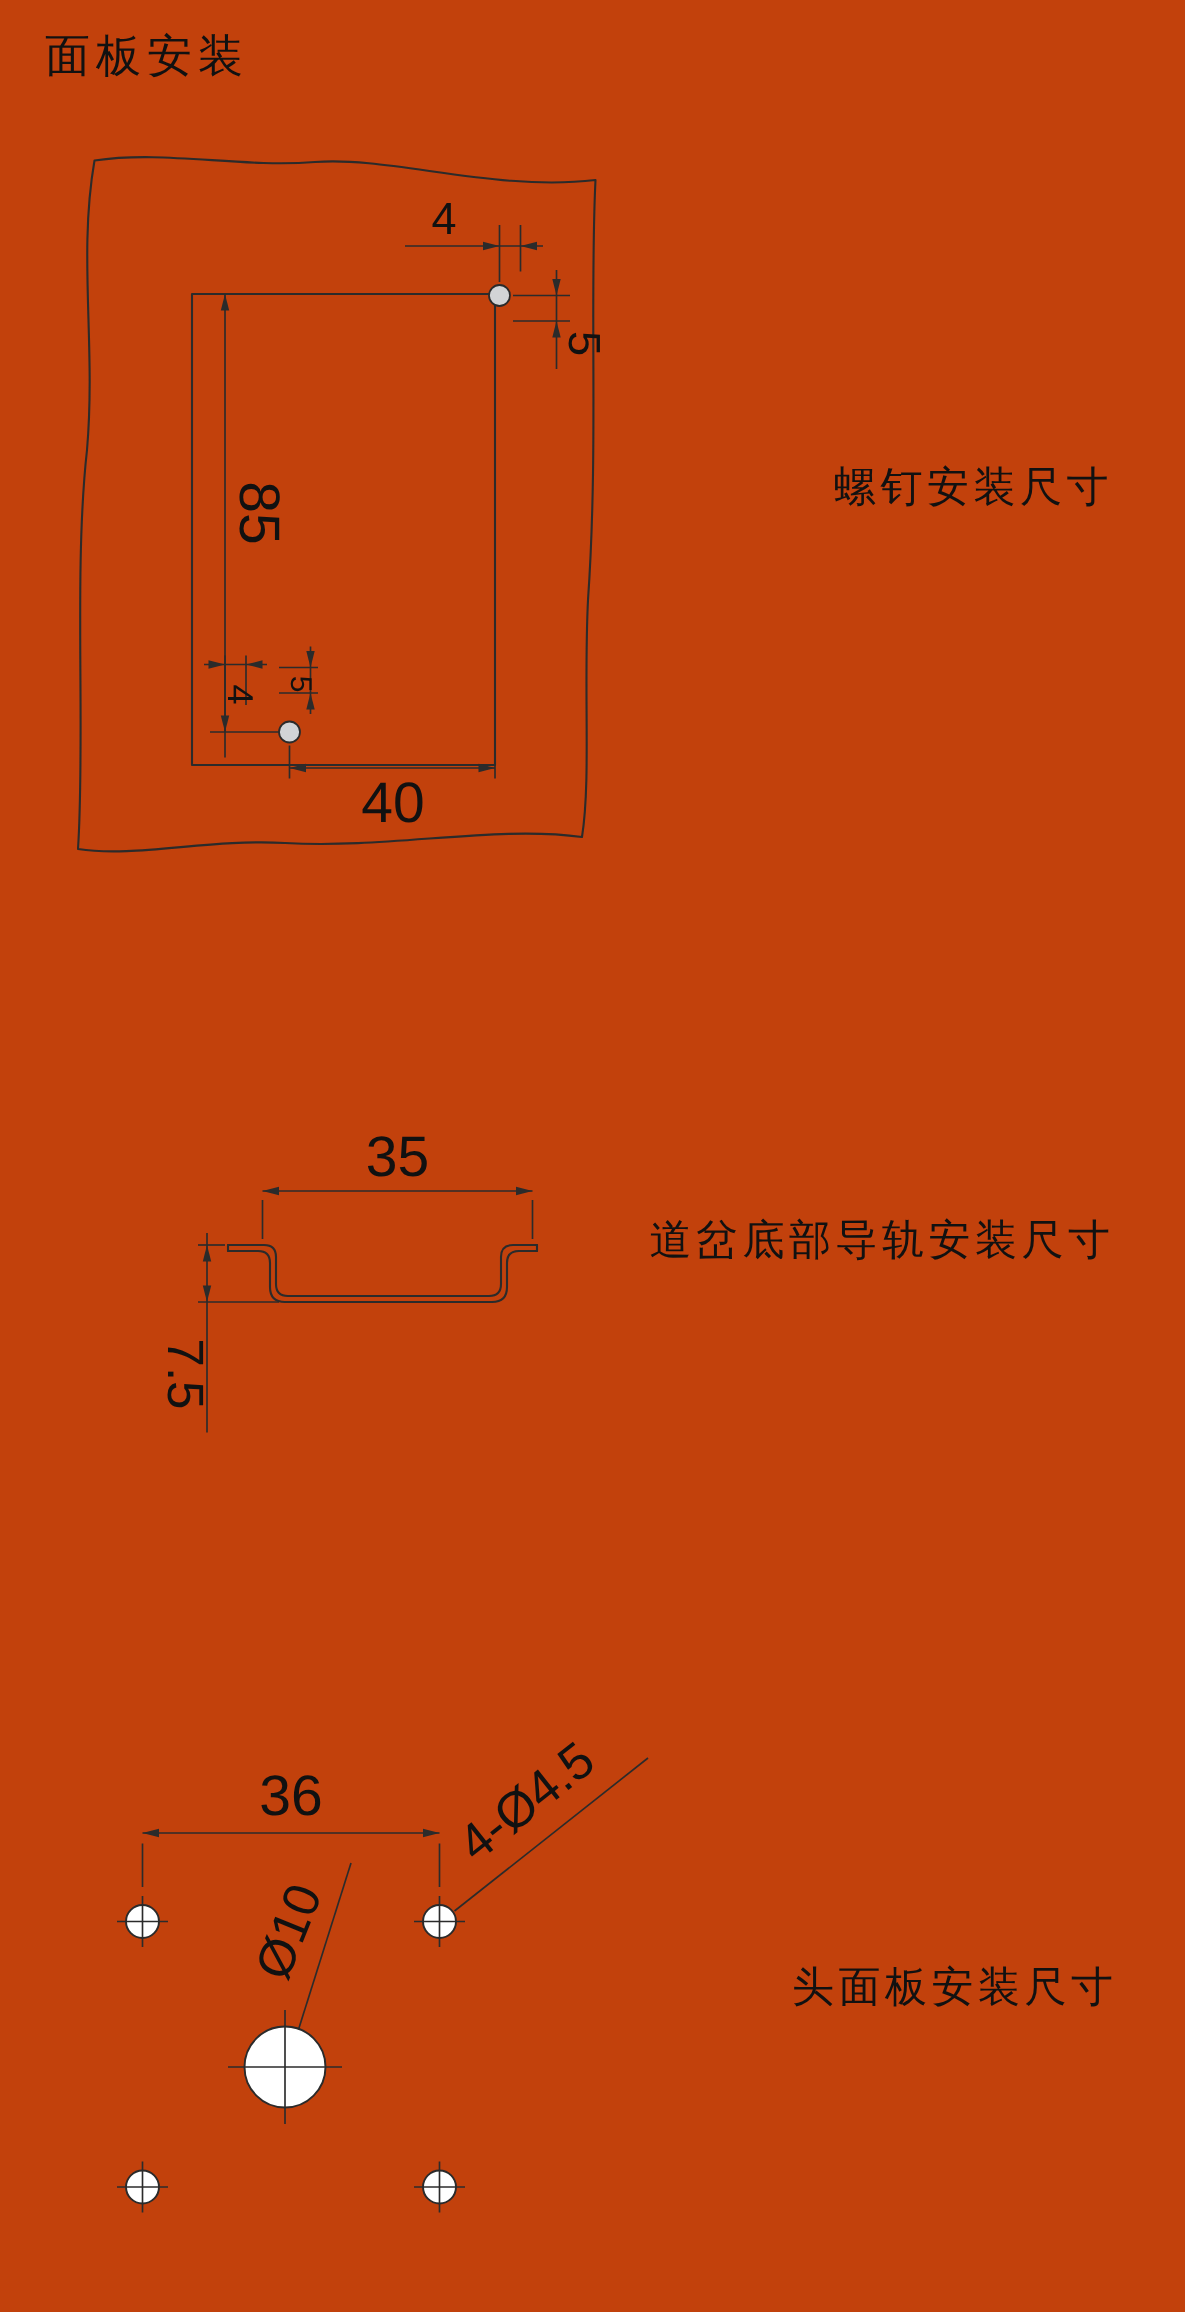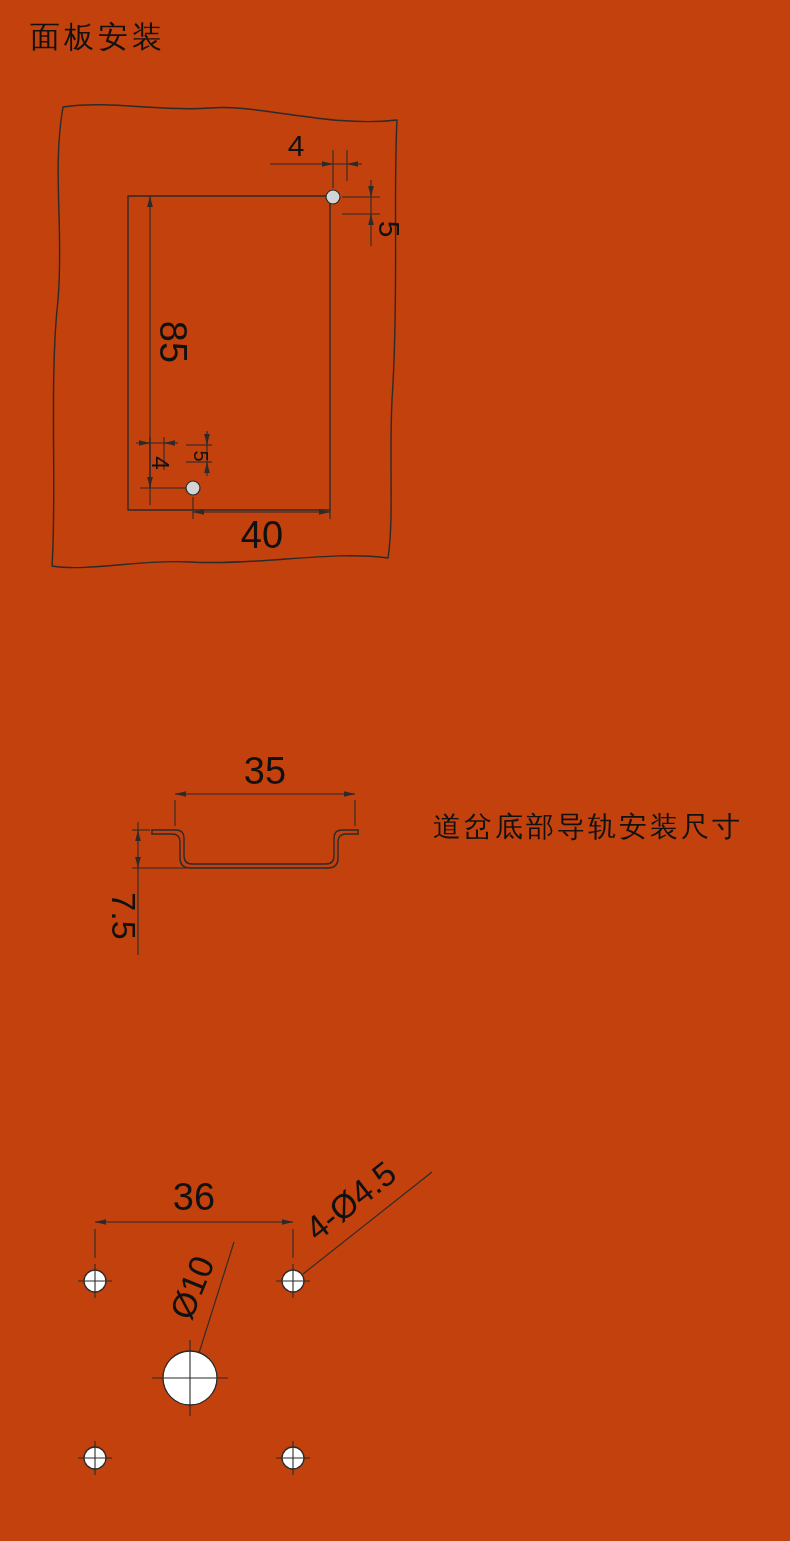--- a/index.html
+++ b/index.html
@@ -181,15 +181,17 @@
         <text class="dtxt" x="358" y="1210" text-anchor="middle" transform="rotate(-38.4,358,1210)">4-Ø4.5</text>
       </g>
 
       <g>
         <line class="dim" x1="199" y1="1353" x2="234" y2="1242"></line>
         <text class="dtxt" x="203" y="1292" text-anchor="middle" transform="rotate(-68,203,1292)">Ø10</text>
       </g>
     </g>
   </svg>
 
+  <div class="caption" id="cap-screw">螺钉安装尺寸</div>
   <div class="caption" id="cap-rail">道岔底部导轨安装尺寸</div>
+  <div class="caption" id="cap-head">头面板安装尺寸</div>
 
 </div>
 
 </body></html>

